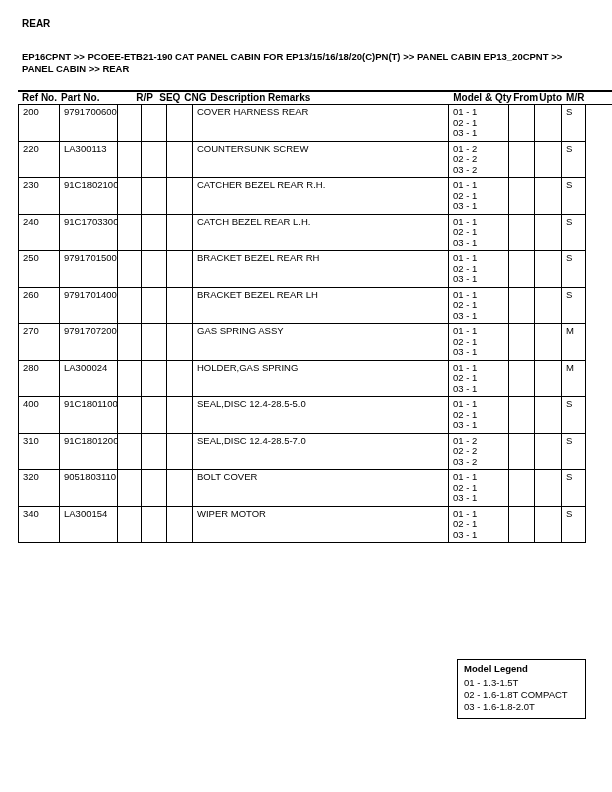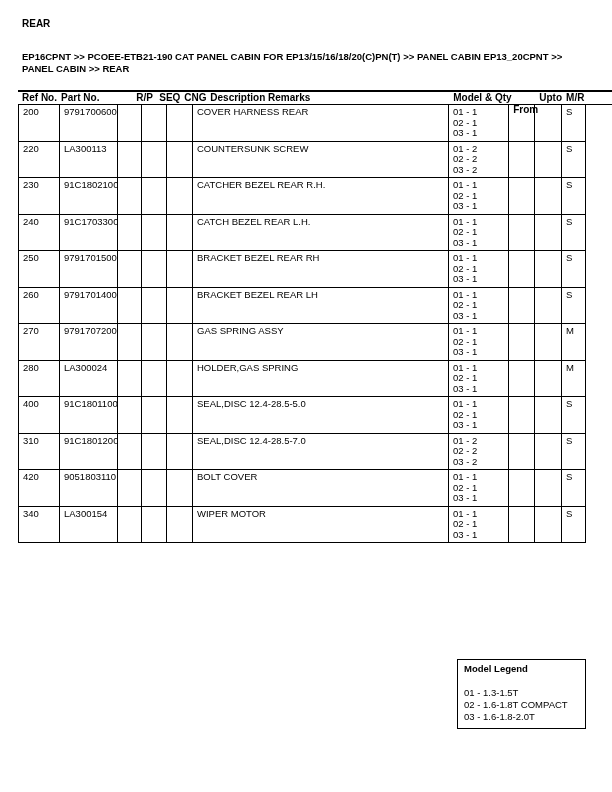--- a/index.html
+++ b/index.html
@@ -26,42 +26,42 @@
     display:flex; font-size:10px; font-weight:bold; line-height:10px;
   }
   .table-head span { display:block; padding-left:4px; white-space:nowrap; overflow:visible; }
   .w-ref  { width:41px; }
   .w-part { width:58px; }
   .w-rp   { width:24px;margin-left:20px; }
   .w-seq  { width:25px; }
   .w-cng  { width:26px; }
   .w-desc { width:256px; }
   .w-qty  { width:60px; }
-  .w-from { width:26px;margin-top:12px; }
+  .w-from { width:26px; }
   .w-upto { width:27px; }
   .w-mr   { width:24px; }
 
   table.parts {
     position:absolute; left:18px; top:105px; width:567px;
     border-collapse:collapse; table-layout:fixed;
     font-size:9.5px;
   }
   table.parts td {
     border-left:1px solid #000; border-right:1px solid #000; border-bottom:1px solid #000;
     vertical-align:top; padding:2px 3px 2px 4px; line-height:10.5px;
     overflow:hidden; white-space:nowrap;
   }
   table.parts td.qty-cell { white-space:pre-line; }
 
   .legend-box {
     position:absolute; left:457px; top:659px; width:129px;
     border:1.5px solid #000; padding:3px 6px 5px 6px;
     font-size:9.5px; line-height:12px; background:#fff;
   }
-  .legend-title { font-weight:bold; margin-bottom:12px; }
+  .legend-title { font-weight:bold; margin-bottom:2px; }
 </style>
 </head>
 <body>
 
 <div class="page">
 
   <div class="section-title">REAR</div>
 
   <div class="breadcrumb">EP16CPNT &gt;&gt; PCOEE-ETB21-190 CAT PANEL CABIN FOR EP13/15/16/18/20(C)PN(T) &gt;&gt; PANEL CABIN EP13_20CPNT &gt;&gt; PANEL CABIN &gt;&gt; REAR</div>
 
@@ -242,21 +242,21 @@
       <td>SEAL,DISC 12.4-28.5-7.0</td>
       <td class="qty-cell">01 - 2
 02 - 2
 03 - 2</td>
       <td></td>
       <td></td>
       <td>S</td>
     </tr>
 
     <tr>
-      <td>420</td>
+      <td>320</td>
       <td>9051803110</td>
       <td></td>
       <td></td>
       <td></td>
       <td>BOLT COVER</td>
       <td class="qty-cell">01 - 1
 02 - 1
 03 - 1</td>
       <td></td>
       <td></td>

